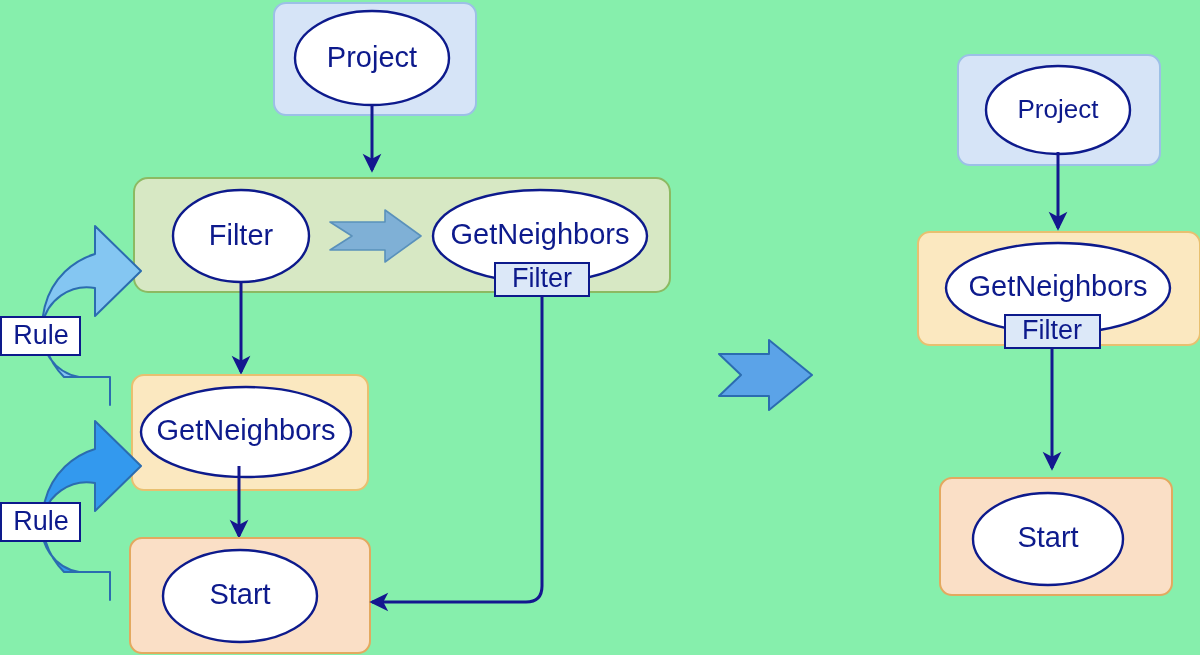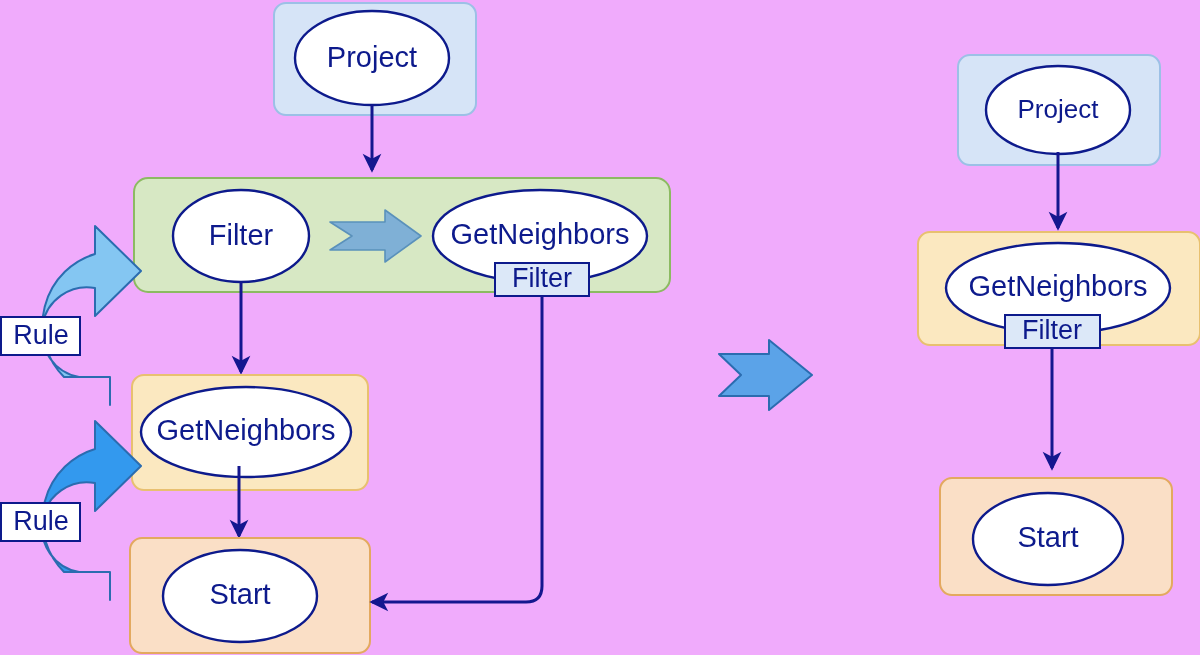--- a/index.html
+++ b/index.html
@@ -4,21 +4,21 @@
 <style>
   html, body {
     margin: 0;
     padding: 0;
     background: #ffffff;
   }
   #stage {
     position: relative;
     width: 1200px;
     height: 655px;
-    background: #f0abfc;
+    background: #86efac;
     overflow: hidden;
     font-family: "Liberation Sans", sans-serif;
   }
   svg#diagram {
     display: block;
     width: 1200px;
     height: 655px;
   }
   .node-label {
     font-family: "Liberation Sans", sans-serif;

